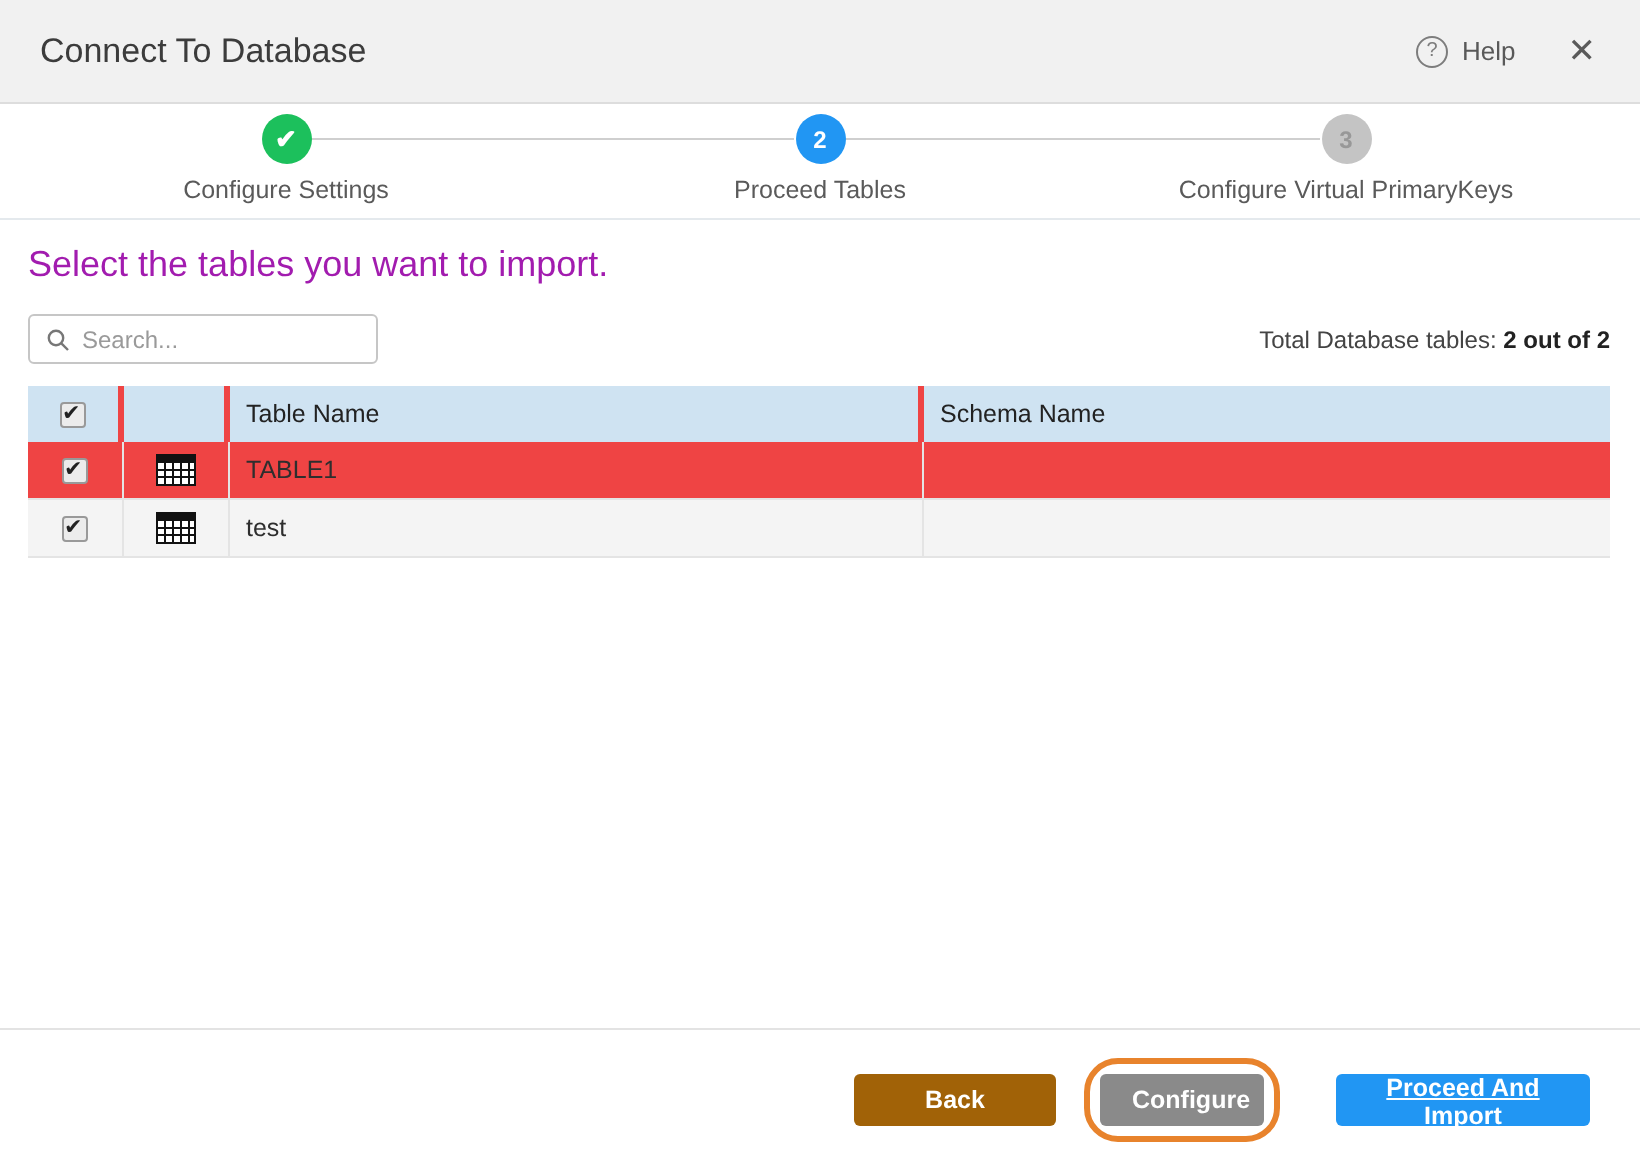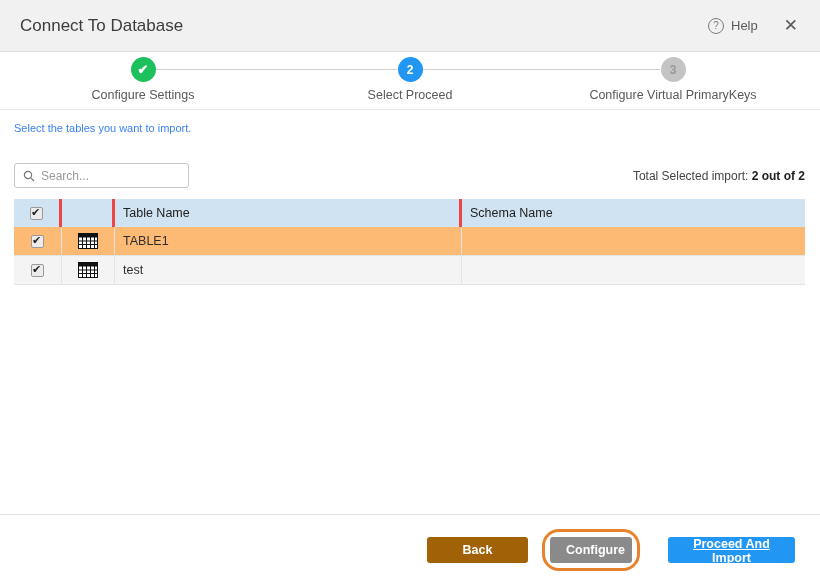--- a/index.html
+++ b/index.html
@@ -99,23 +99,23 @@
     top: 17px;
     height: 1px;
     background: #cfcfcf;
   }
   .connector-1 { left: 156px; width: 241px; }
   .connector-2 { left: 423px; width: 237px; }
 
   
   .content { padding: 12px 15px 0 14px; }
   .instruction {
-    font-size: 11px;
-    color: #3b82f6;
-    margin-bottom: 29px;
+    font-size: 18px;
+    color: #a21caf;
+    margin-bottom: 14px;
   }
   .toolbar-row {
     display: flex;
     align-items: center;
     justify-content: space-between;
     margin-bottom: 11px;
   }
   .search-box {
     display: flex;
     align-items: center;
@@ -148,21 +148,21 @@
     display: grid;
     grid-template-columns: 48px 53px 347px 1fr;
     align-items: stretch;
   }
   .tbl-head {
     background: #cfe3f2;
     height: 28px;
   }
   .tbl-head .cell { border-right: 3px solid #ef4444; }
   .tbl-head .cell:last-child { border-right: none; }
-  .tbl-body-row { height: 29px; border-bottom: 1px solid #e4e4e4; background: #fdba74; }
+  .tbl-body-row { height: 29px; border-bottom: 1px solid #e4e4e4; background: #ef4444; }
   .tbl-body-row.alt { background: #f4f4f4; }
   .tbl-body-row .cell { border-right: 1px solid #e4e4e4; }
   .tbl-body-row .cell:last-child { border-right: none; }
   .cell {
     display: flex;
     align-items: center;
     padding: 0 8px;
     font-size: 12.5px;
     color: #2e2e2e;
     overflow: hidden;
@@ -244,21 +244,21 @@
       <div class="step-circle done">
         <span class="step-check">✔</span>
       </div>
       <div class="step-label">Configure Settings</div>
     </div>
 
     <div class="step step-2">
       <div class="step-circle active">
         <span>2</span>
       </div>
-      <div class="step-label">Select Proceed</div>
+      <div class="step-label">Proceed Tables</div>
     </div>
 
     <div class="step step-3">
       <div class="step-circle pending">
         <span>3</span>
       </div>
       <div class="step-label">Configure Virtual PrimaryKeys</div>
     </div>
   </div>
 
@@ -267,21 +267,21 @@
 
     <div class="toolbar-row">
       <div class="search-box">
         <svg width="12" height="12" viewBox="0 0 12 12">
           <circle cx="5" cy="5" r="3.6" fill="none" stroke="#777" stroke-width="1.2"></circle>
           <line x1="7.8" y1="7.8" x2="11" y2="11" stroke="#777" stroke-width="1.2"></line>
         </svg>
         <input class="search-input" type="text" placeholder="Search..." style="">
       </div>
       <div class="summary">
-        <span>Total Selected import:</span>
+        <span>Total Database tables:</span>
         <b>2 out of 2</b>
       </div>
     </div>
 
     <div class="tbl">
       <div class="tbl-row tbl-head">
         <div class="cell center">
           <span class="checkbox checked"></span>
         </div>
         <div class="cell"></div>

